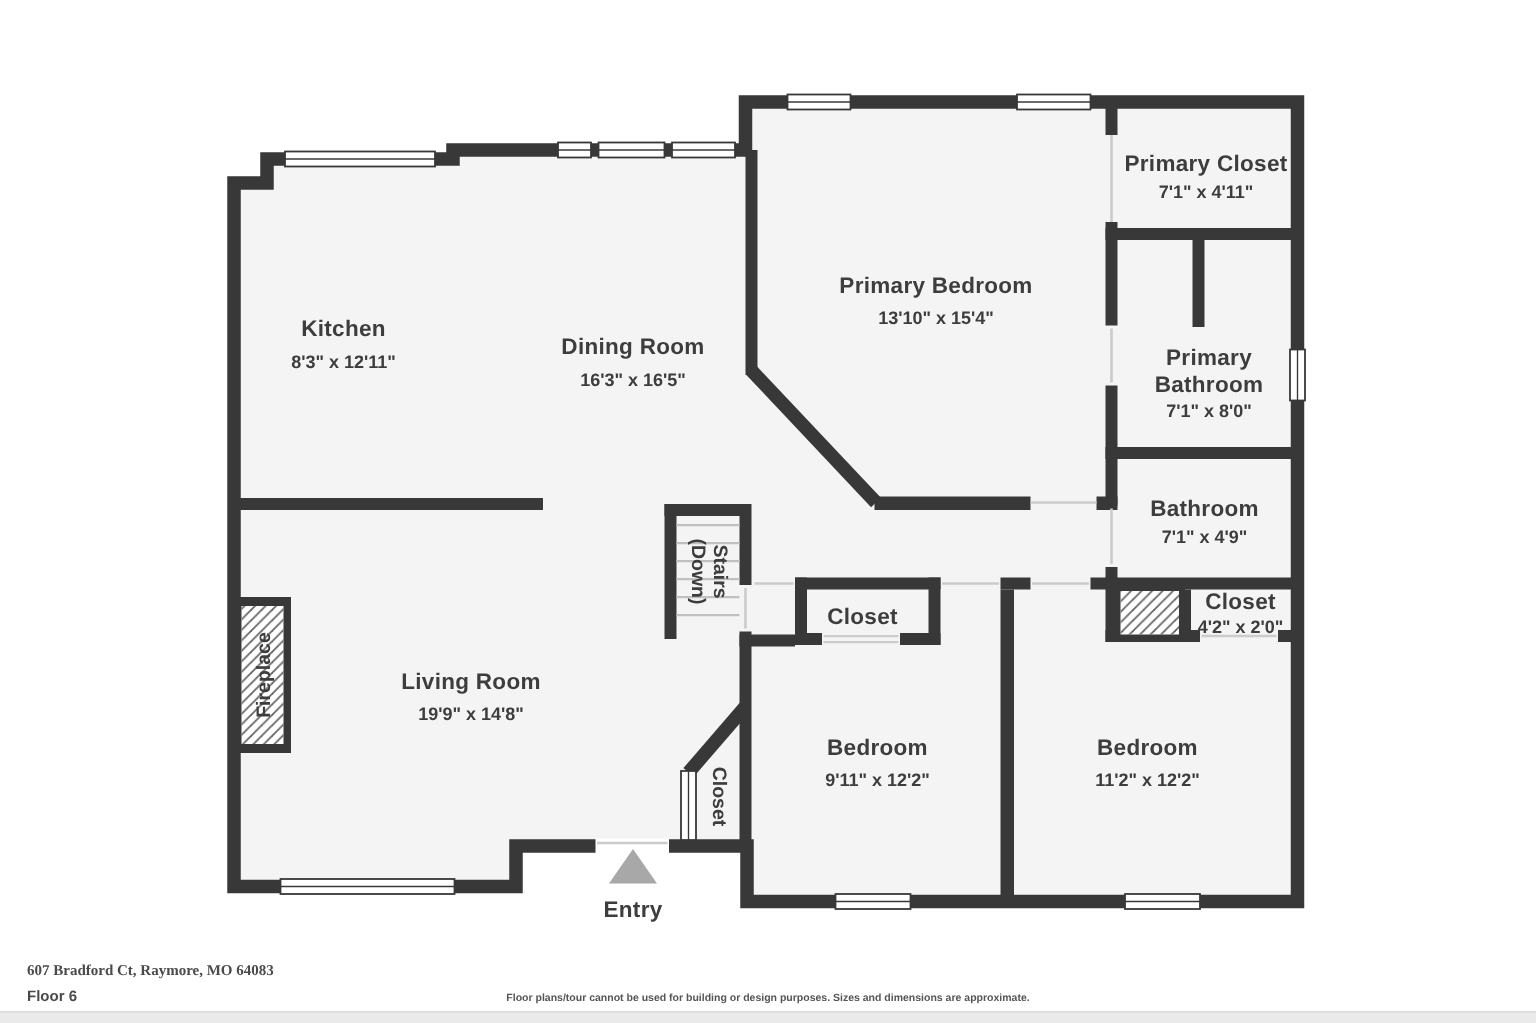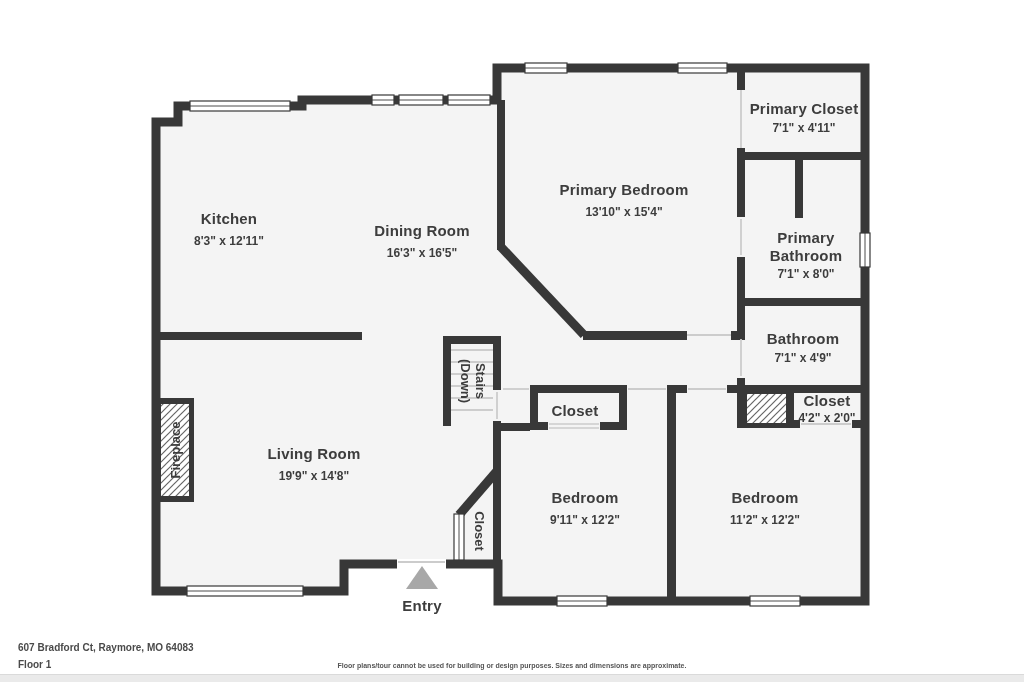--- a/index.html
+++ b/index.html
@@ -6,21 +6,21 @@
   #page{position:relative;width:1024px;height:682px;background:#ffffff;overflow:hidden;
         font-family:"Liberation Sans",sans-serif;}
   #plan-svg{position:absolute;left:0;top:0;}
   .room-name{font-family:"Liberation Sans",sans-serif;font-weight:bold;font-size:15px;
              fill:#3d3d3d;text-anchor:middle;letter-spacing:.2px;}
   .room-dims{font-family:"Liberation Sans",sans-serif;font-weight:bold;font-size:12px;
              fill:#3d3d3d;text-anchor:middle;}
   .small-label{font-family:"Liberation Sans",sans-serif;font-weight:bold;font-size:13px;
              fill:#3d3d3d;text-anchor:middle;}
   .footer-text{position:absolute;color:#4a4a4a;font-weight:bold;}
-  #address{left:18px;top:642px;font-size:10px;}
+  #address{left:18px;top:642px;font-size:10px;font-family:Liberation Serif, serif;}
   #floor-label{left:18px;top:659px;font-size:10px;}
   #disclaimer{left:0;right:0;top:662px;text-align:center;font-size:7px;color:#555;}
   #bottom-bar{position:absolute;left:0;right:0;bottom:0;height:7px;background:#eaeaea;
               border-top:1px solid #dadada;}
 </style>
 </head>
 <body>
 
 <div id="page">
   <svg id="plan-svg" width="1024" height="682" viewBox="0 0 1024 682">
@@ -174,16 +174,16 @@
 
       <text class="room-name" x="575" y="416" font-size="14">Closet</text>
 
       <text class="small-label" transform="rotate(90 479 531)" x="479" y="535" font-size="13.5">Closet</text>
 
       <text class="room-name" x="422" y="611">Entry</text>
     </g>
   </svg>
 
   <div id="address" class="footer-text">607 Bradford Ct, Raymore, MO 64083</div>
-  <div id="floor-label" class="footer-text">Floor 1</div>
+  <div id="floor-label" class="footer-text">Floor 6</div>
   <div id="disclaimer" class="footer-text">Floor plans/tour cannot be used for building or design purposes. Sizes and dimensions are approximate.</div>
   <div id="bottom-bar"></div>
 </div>
 
 </body></html>

